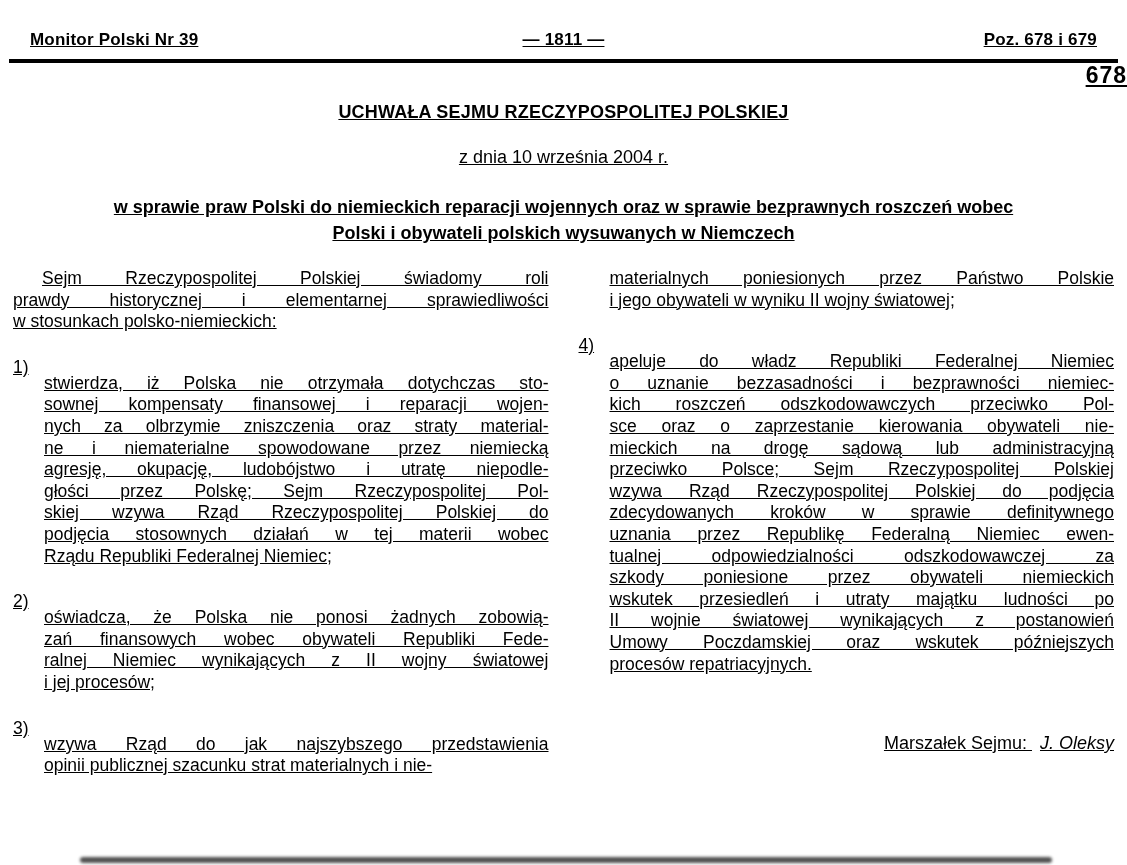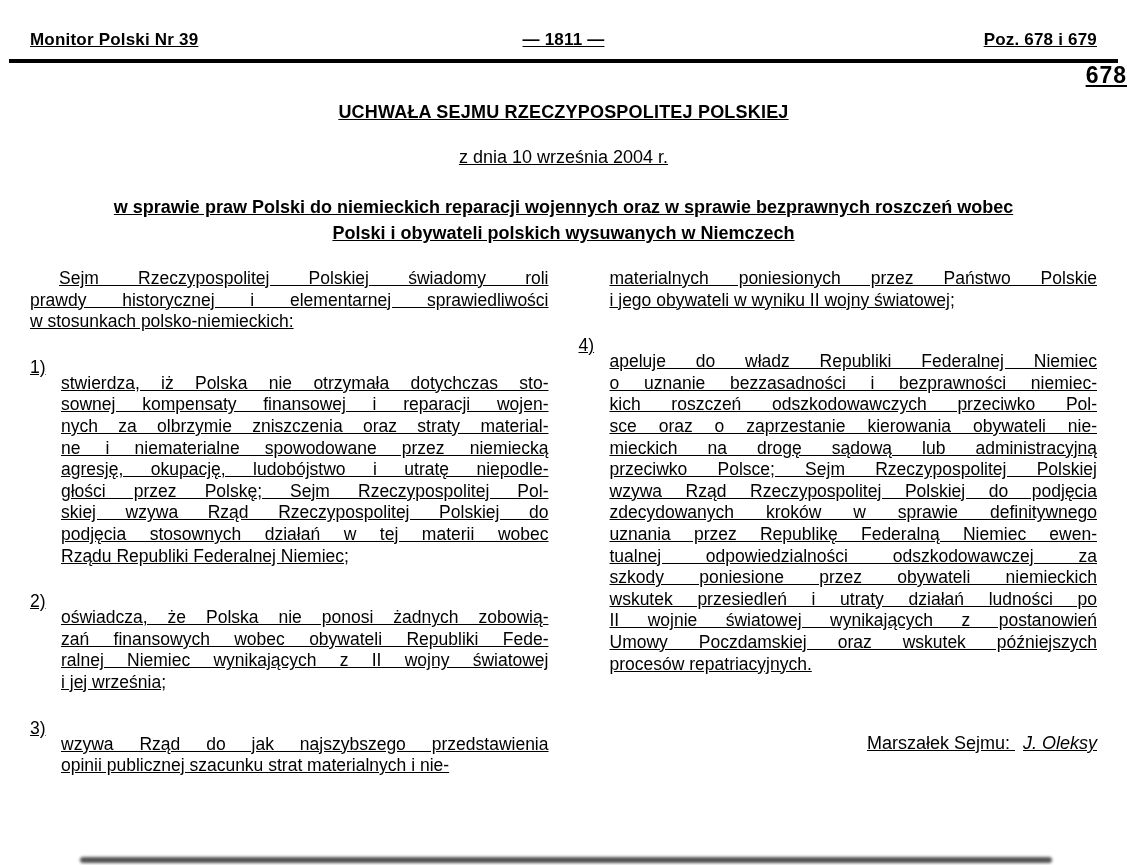--- a/index.html
+++ b/index.html
@@ -60,21 +60,21 @@
     font-size: 18px;
     font-weight: 700;
     line-height: 26px;
   }
   .doc-subject .tline { text-align: center; text-align-last: center; }
 
   
   .columns {
     display: flex;
     gap: 30px;
-    padding: 0 30px;
+    padding: 0 13px;
     margin-top: 22px;
     font-size: 17.5px;
     line-height: 21.6px;
   }
   .col { flex: 1; min-width: 0; }
 
   .tline { text-align: justify; text-align-last: justify; white-space: nowrap; }
   .tline { white-space: normal; }
   .tline--last { text-align-last: left; }
 
@@ -149,21 +149,21 @@
             <div class="tline tline--last">Rządu Republiki Federalnej Niemiec;</div>
           </div>
       </div>
 
       <div class="item block">
         <span class="num">2)</span>
         <div class="item-body">
             <div class="tline">oświadcza, że Polska nie ponosi żadnych zobowią-</div>
             <div class="tline">zań finansowych wobec obywateli Republiki Fede-</div>
             <div class="tline">ralnej Niemiec wynikających z II wojny światowej</div>
-            <div class="tline tline--last">i jej września;</div>
+            <div class="tline tline--last">i jej procesów;</div>
           </div>
       </div>
 
       <div class="item block">
         <span class="num">3)</span>
         <div class="item-body">
             <div class="tline">wzywa Rząd do jak najszybszego przedstawienia</div>
             <div class="tline tline--last">opinii publicznej szacunku strat materialnych i nie-</div>
           </div>
       </div>
@@ -182,21 +182,21 @@
             <div class="tline">o uznanie bezzasadności i bezprawności niemiec-</div>
             <div class="tline">kich roszczeń odszkodowawczych przeciwko Pol-</div>
             <div class="tline">sce oraz o zaprzestanie kierowania obywateli nie-</div>
             <div class="tline">mieckich na drogę sądową lub administracyjną</div>
             <div class="tline">przeciwko Polsce; Sejm Rzeczypospolitej Polskiej</div>
             <div class="tline">wzywa Rząd Rzeczypospolitej Polskiej do podjęcia</div>
             <div class="tline">zdecydowanych kroków w sprawie definitywnego</div>
             <div class="tline">uznania przez Republikę Federalną Niemiec ewen-</div>
             <div class="tline">tualnej odpowiedzialności odszkodowawczej za</div>
             <div class="tline">szkody poniesione przez obywateli niemieckich</div>
-            <div class="tline">wskutek przesiedleń i utraty działań ludności po</div>
+            <div class="tline">wskutek przesiedleń i utraty majątku ludności po</div>
             <div class="tline">II wojnie światowej wynikających z postanowień</div>
             <div class="tline">Umowy Poczdamskiej oraz wskutek późniejszych</div>
             <div class="tline tline--last">procesów repatriacyjnych.</div>
           </div>
       </div>
 
       <div class="signature">
         <span class="sig-label">Marszałek Sejmu: </span><span class="sig-name">J. Oleksy</span>
       </div>
     </div>

